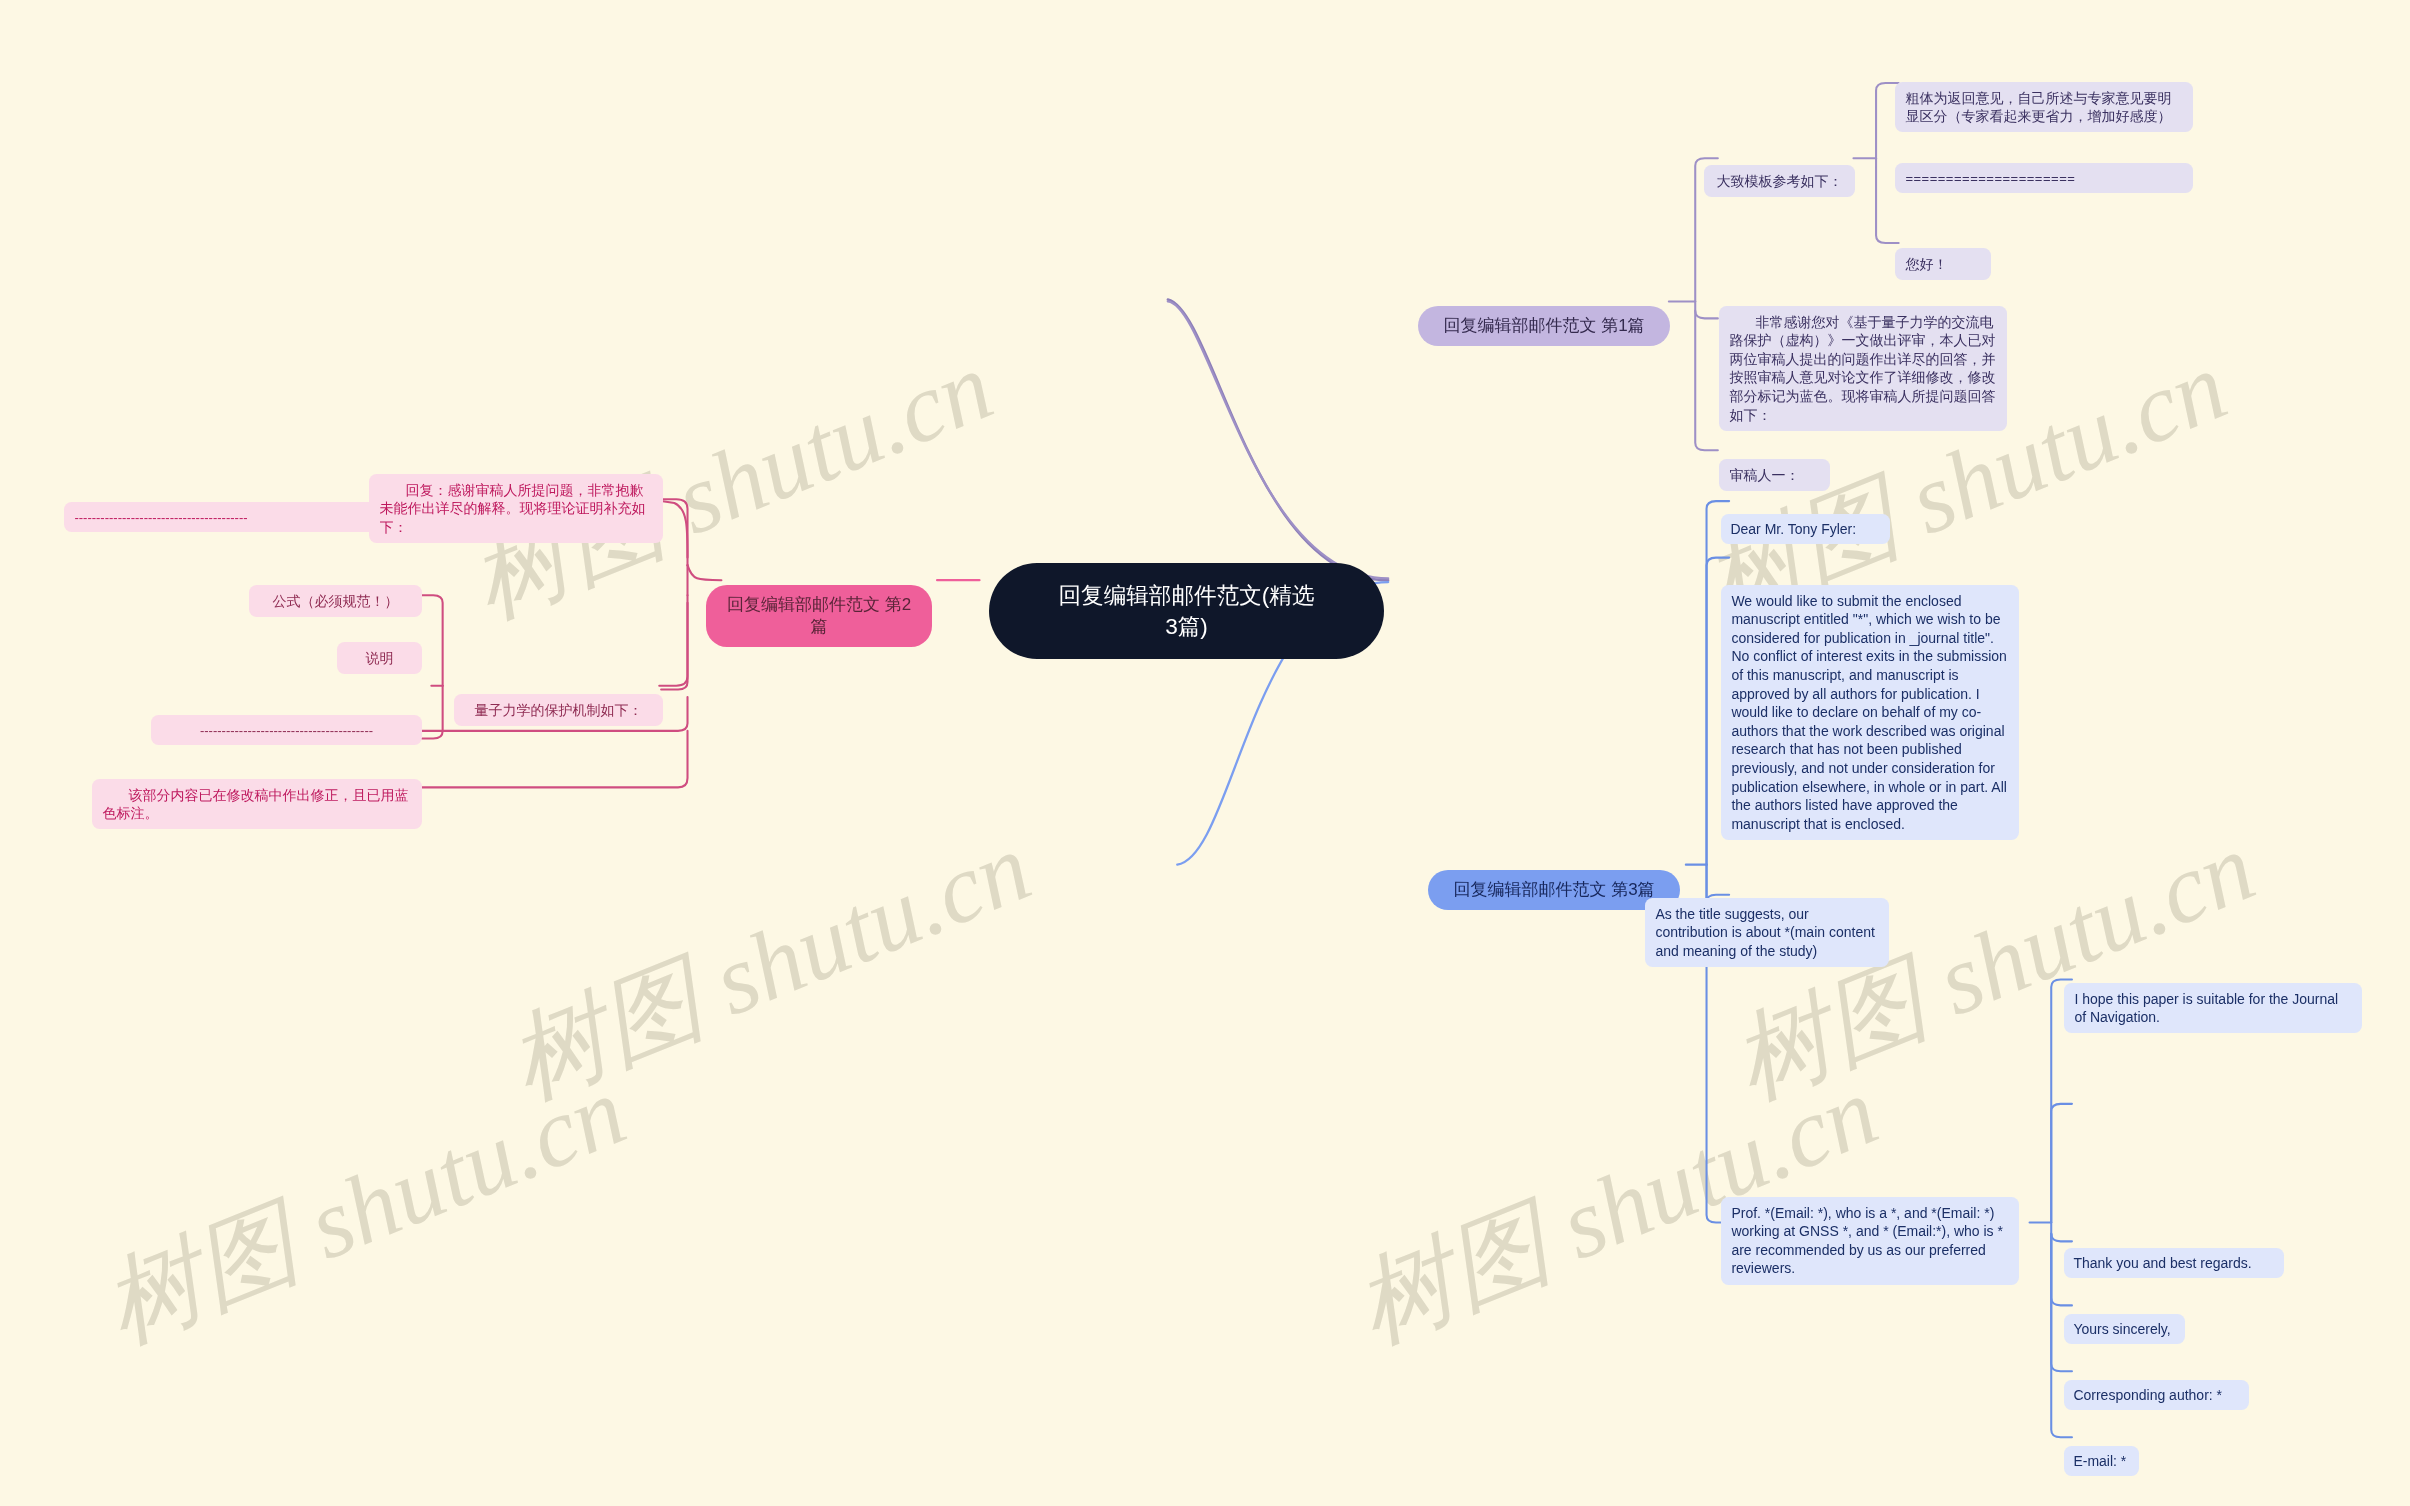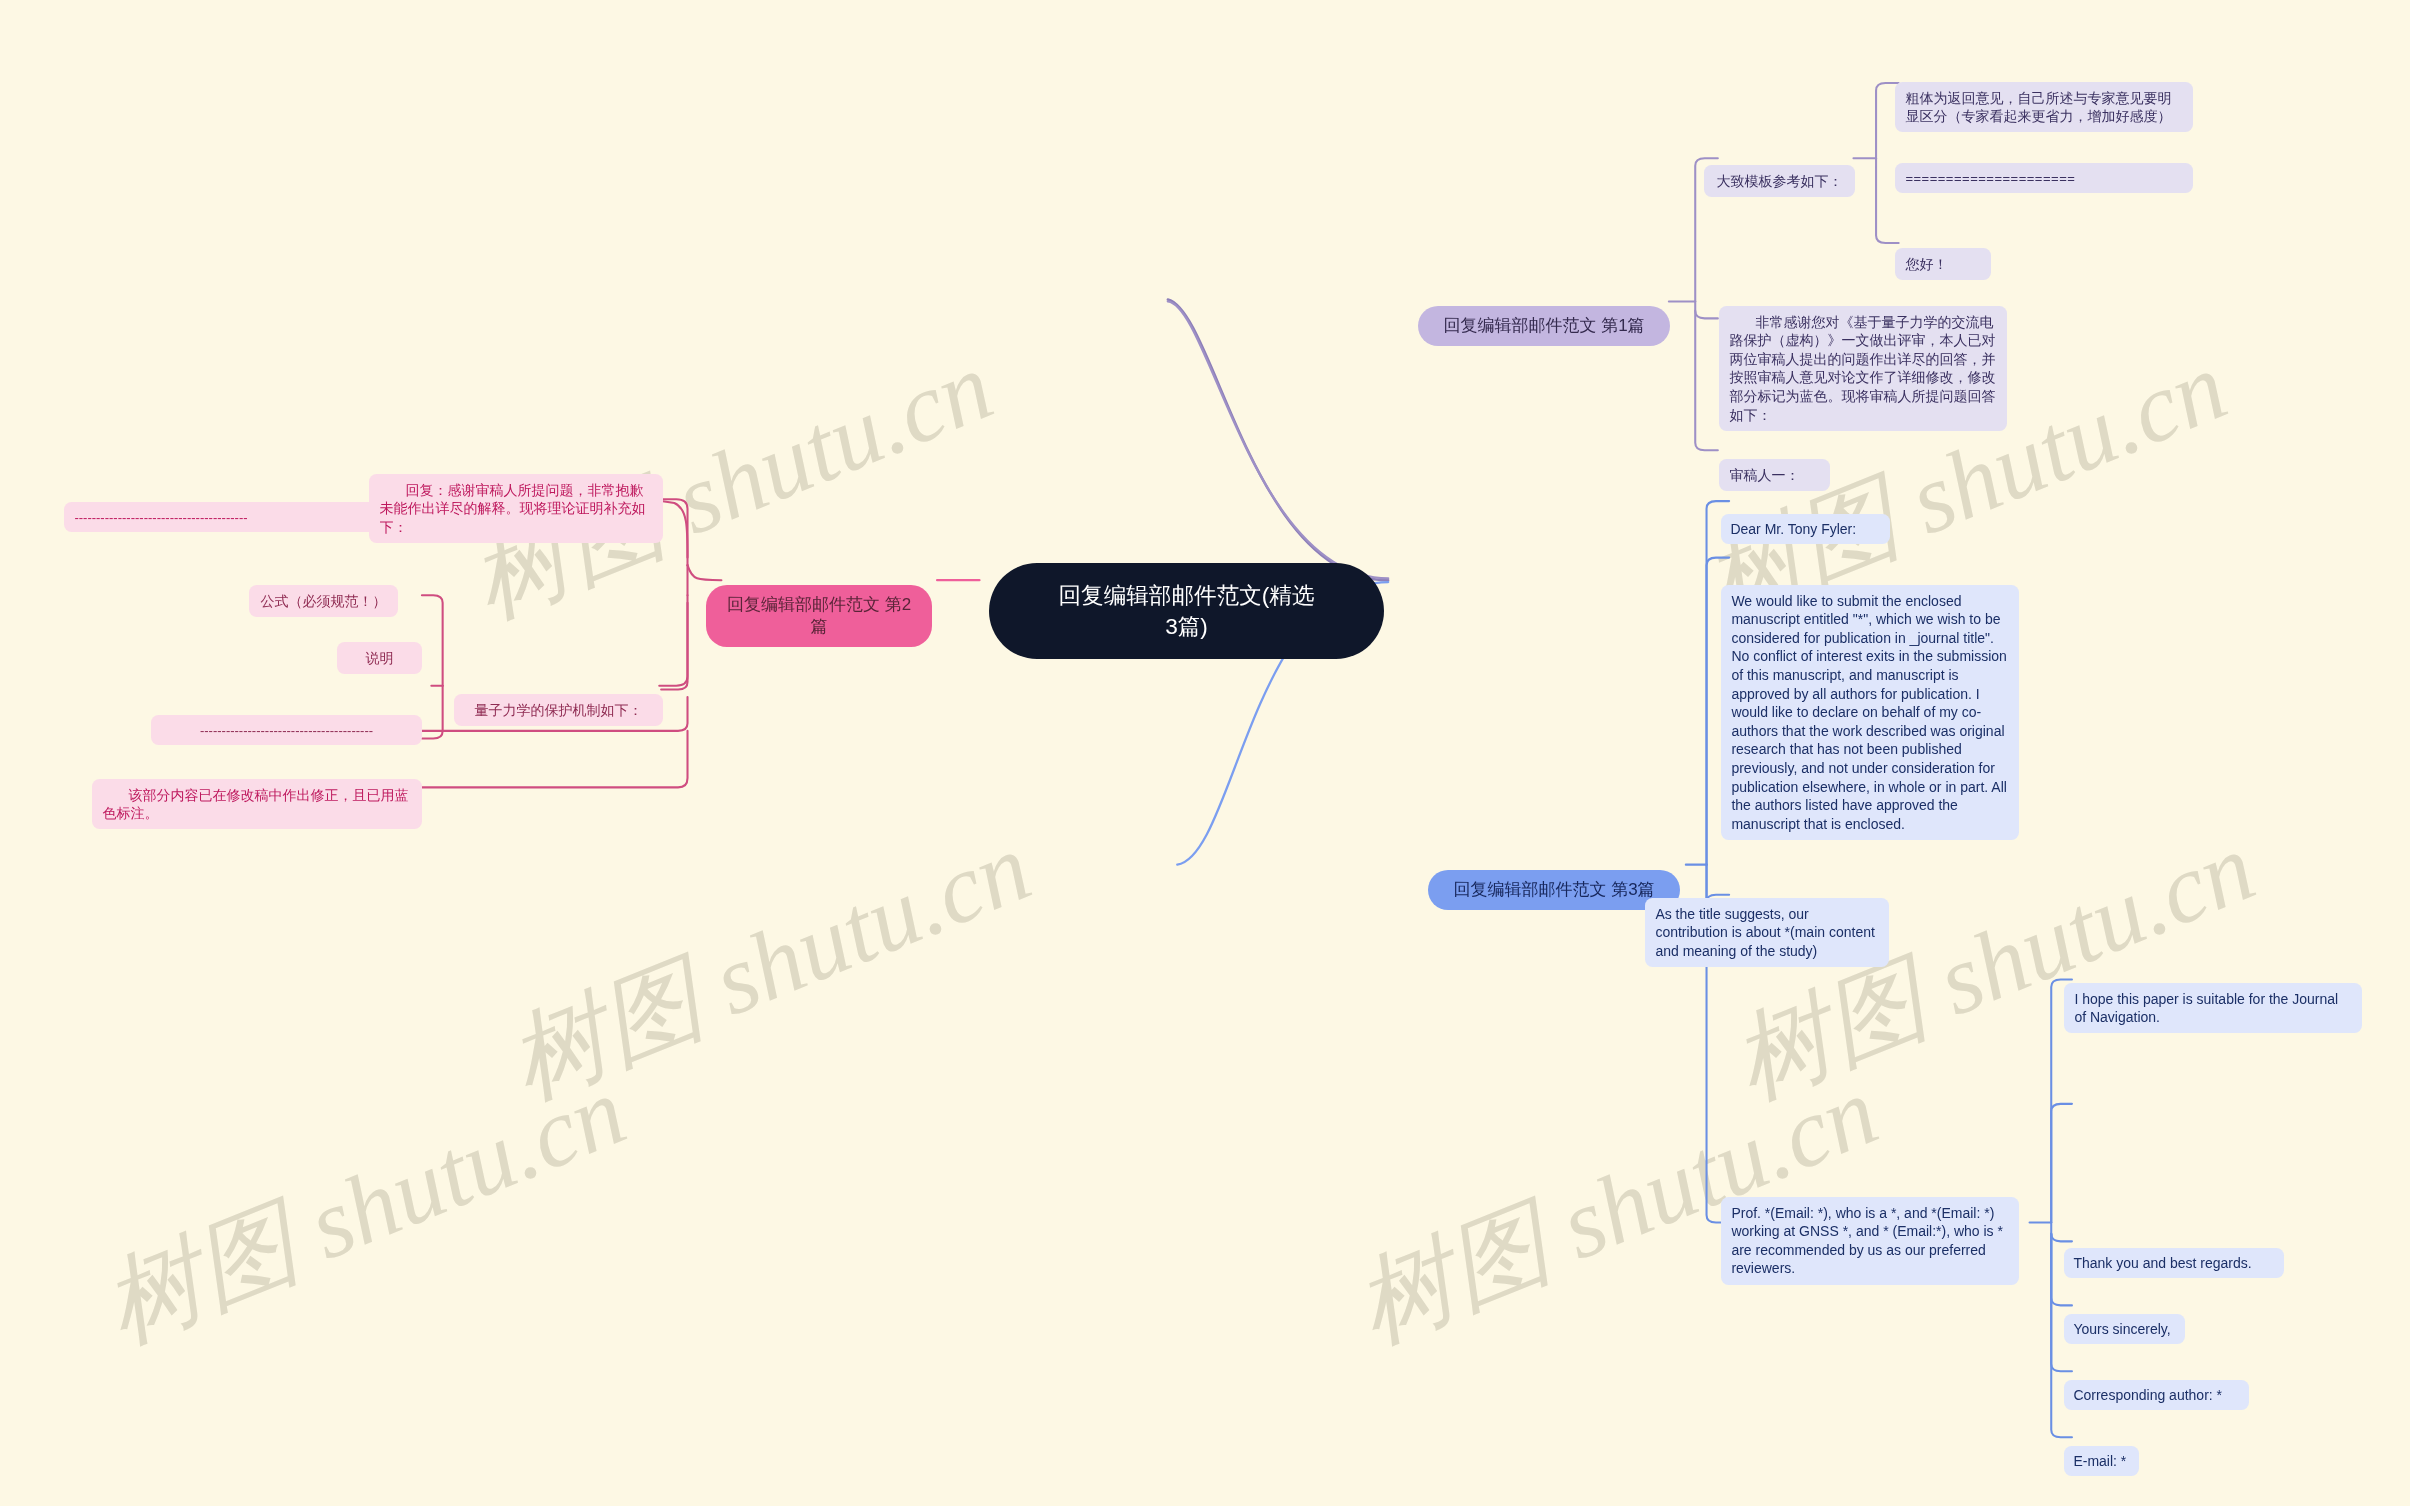--- a/index.html
+++ b/index.html
@@ -211,21 +211,21 @@
 3篇)</div>
 
   <div class="node n-pink-main" style="left:706px; top:561px; width:226px;">回复编辑部邮件范文 第2篇</div>
 
   <div class="node n-pink" style="left:369px; top:450px; width:294px; text-indent:26px;">回复：感谢审稿人所提问题，非常抱歉未能作出详尽的解释。现将理论证明补充如下：</div>
 
   <div class="node n-pink dashline" style="left:64px; top:478px; width:316px; font-size:13px;">----------------------------------------</div>
 
   <div class="node n-pink-c" style="left:454px; top:670px; width:209px;">量子力学的保护机制如下：</div>
 
-  <div class="node n-pink-c" style="left:249px; top:561px; width:149px;">公式（必须规范！）</div>
+  <div class="node n-pink-c" style="left:249px; top:561px; width:173px;">公式（必须规范！）</div>
 
   <div class="node n-pink-c" style="left:337px; top:618px; width:85px;">说明</div>
 
   <div class="node n-pink-c dashline" style="left:151px; top:691px; width:271px; font-size:13px;">----------------------------------------</div>
 
   <div class="node n-pink" style="left:92px; top:755px; width:330px; text-indent:26px;">该部分内容已在修改稿中作出修正，且已用蓝色标注。</div>
 
   <div class="node n-purple-main" style="left:1418px; top:282px; width:252px;">回复编辑部邮件范文 第1篇</div>
 
   <div class="node n-purple-c" style="left:1704px; top:141px; width:151px;">大致模板参考如下：</div>

